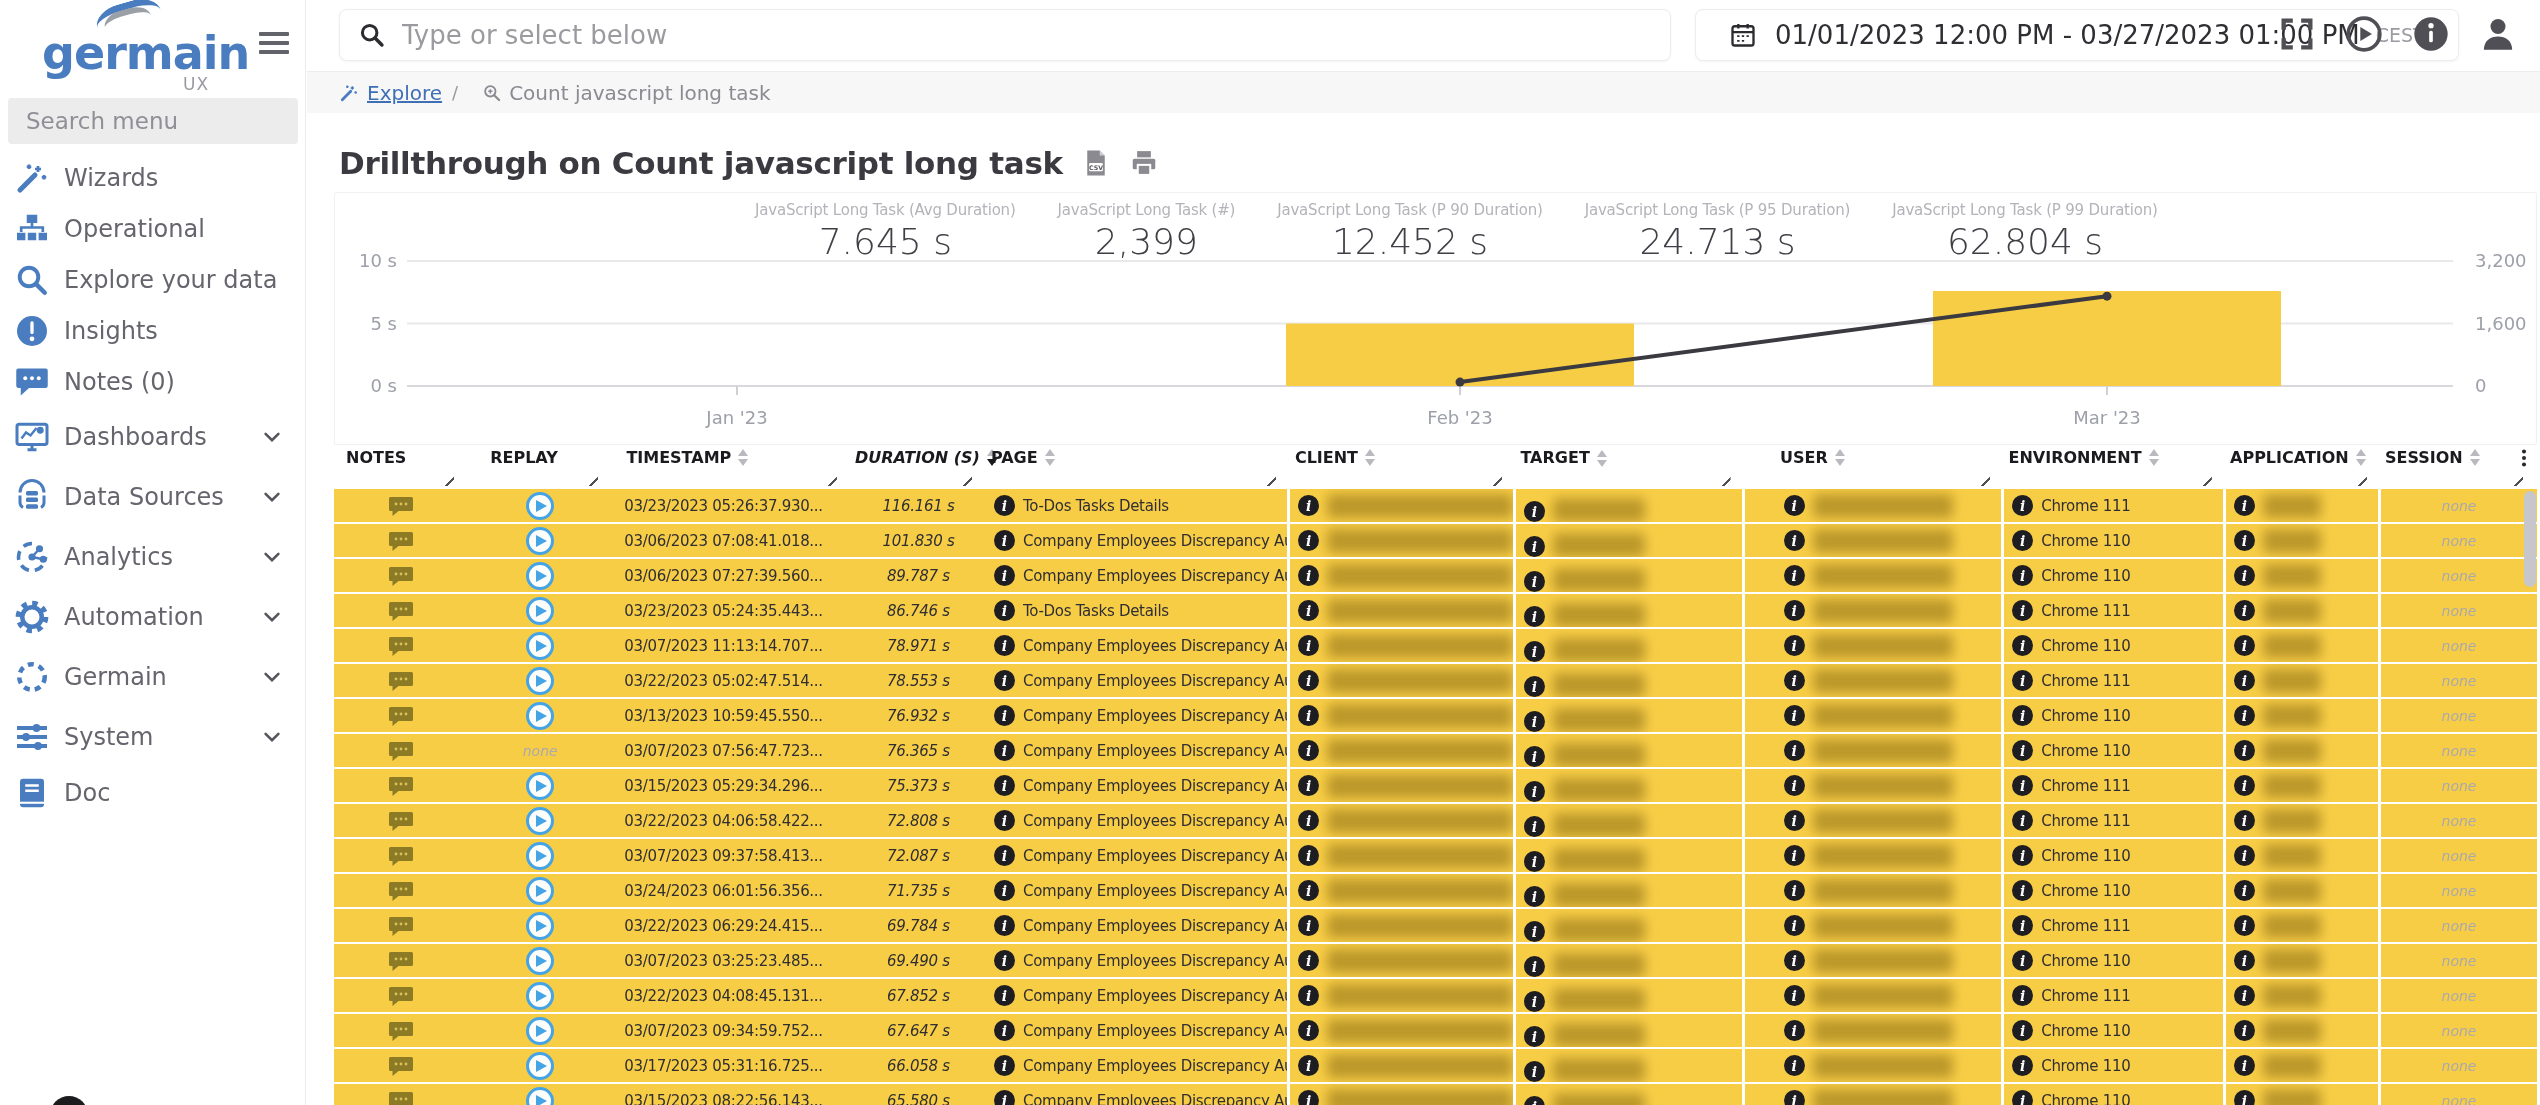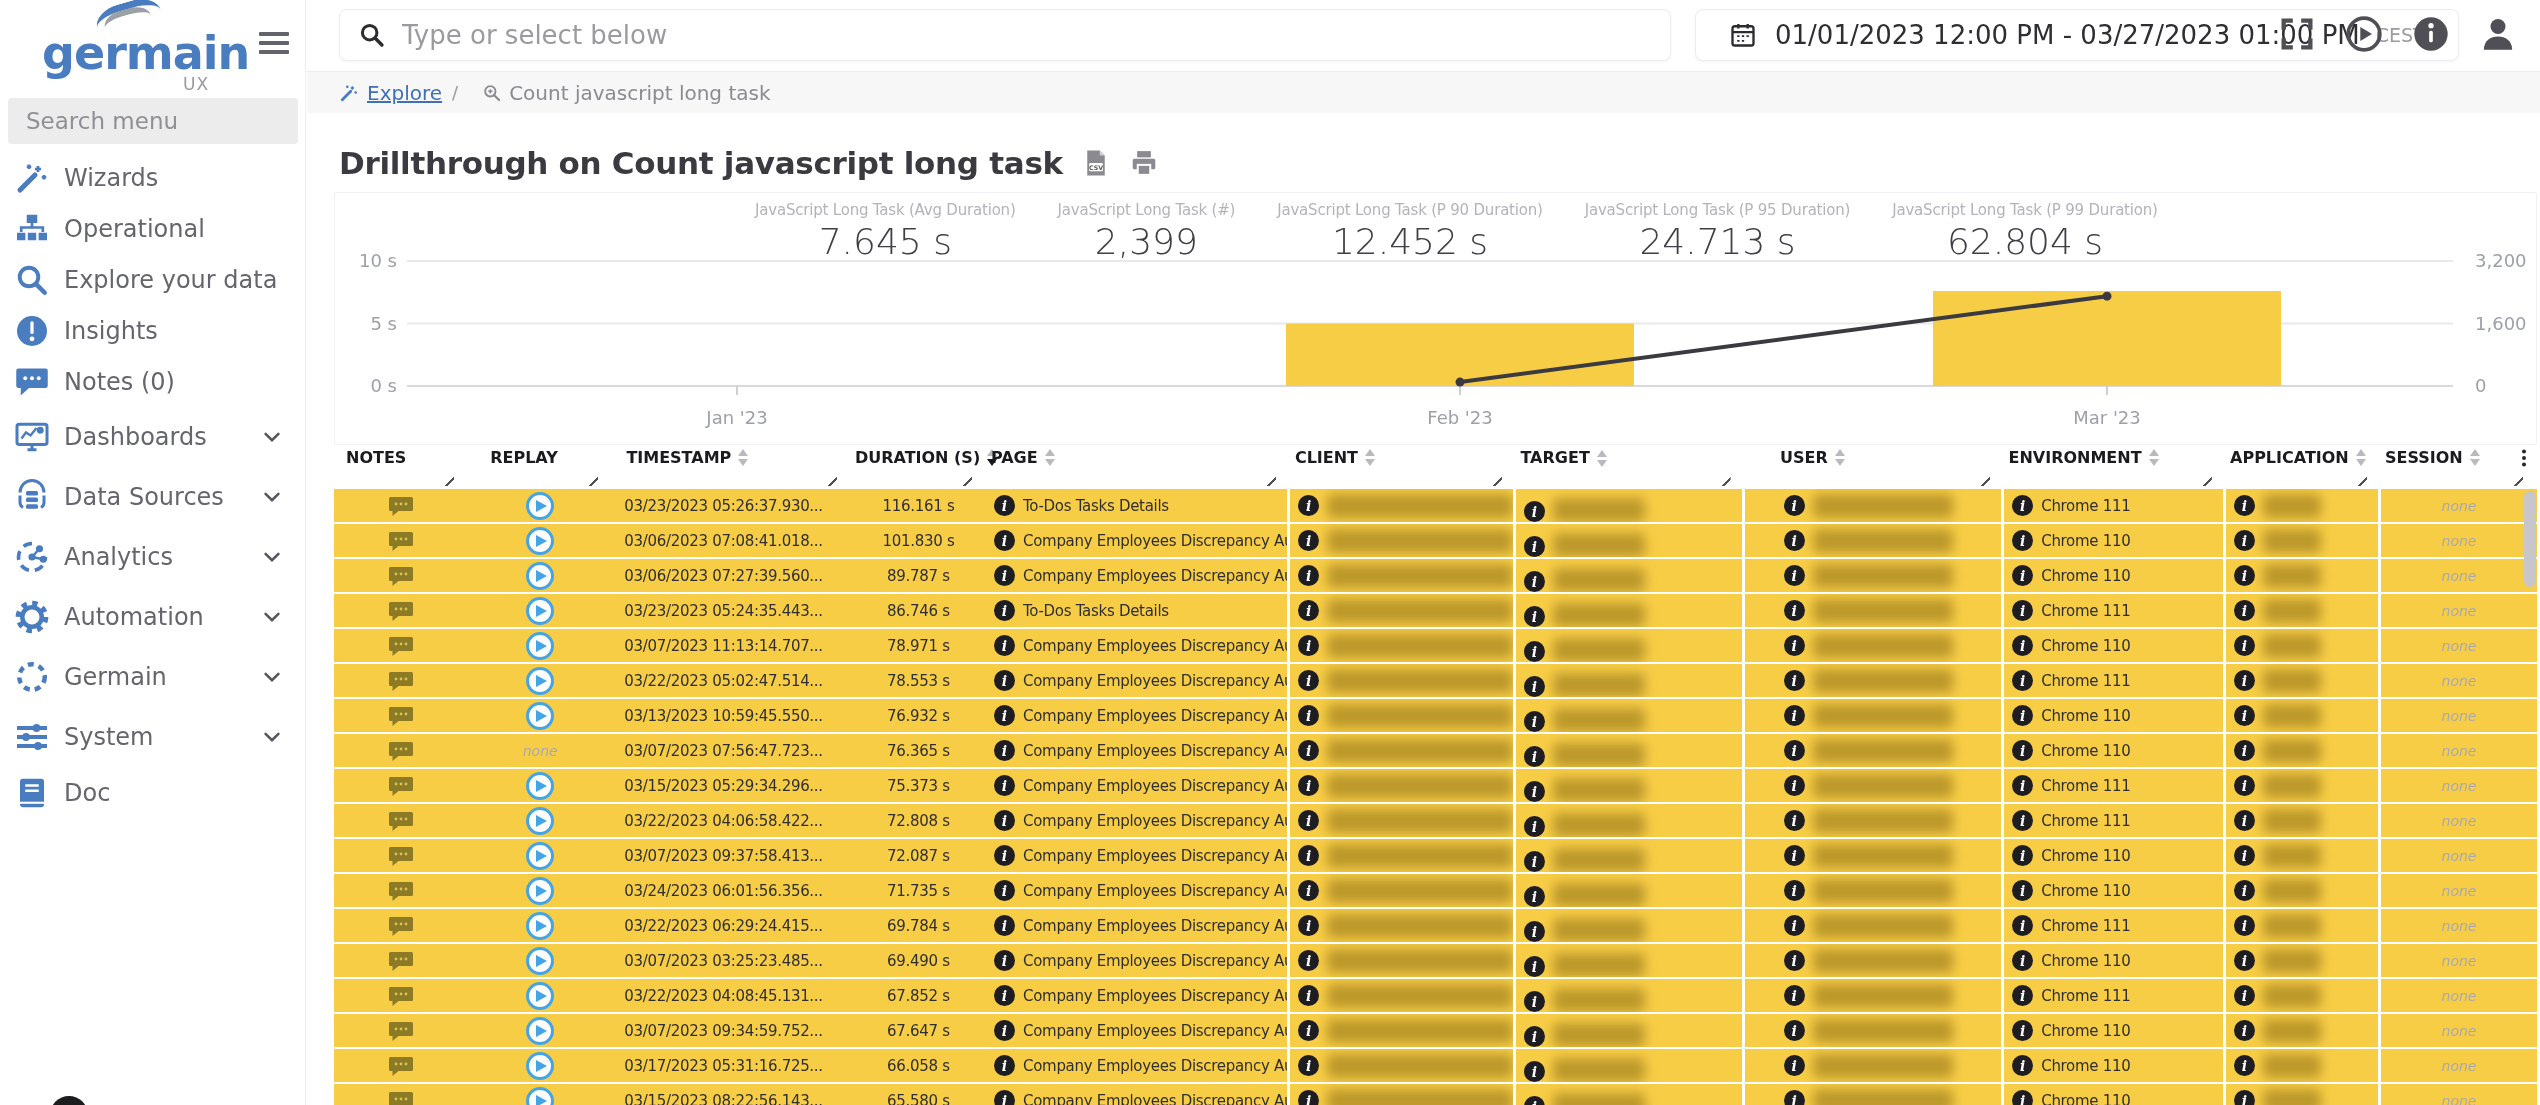--- a/index.html
+++ b/index.html
@@ -93,21 +93,21 @@
   #menu-dots { position:absolute; right:2px; top:2px; width:22px; height:24px; color:#2a2a2e; cursor:pointer; }
   #grips { display:flex; height:18px; }
   .gripcell { position:relative; }
   .grip { position:absolute; right:14px; top:2px; width:13px; height:13px; cursor:nwse-resize;
     background:repeating-linear-gradient(135deg, transparent 0 3px, #4f4f55 3px 5px, transparent 5px 9px);
     clip-path:polygon(0 100%, 100% 0, 100% 100%); }
   #rows { }
   .trow { display:flex; height:35px; background:#f8cd46; border-bottom:2px solid #fff; align-items:center; }
   .c { height:100%; display:flex; align-items:center; overflow:hidden; }
   .col-notes { width:135px; } .col-replay { width:145px; } .col-ts { width:240px; }
-  .col-dur { width:136px; } .col-page { width:306px; } .col-client { width:227px; }
+  .col-dur { width:136px;font-style:italic; } .col-page { width:306px; } .col-client { width:227px; }
   .col-target { width:230px;align-items:flex-end; } .col-user { width:230px;margin-left:31px; } .col-env { width:223px; }
   .col-app { width:156px; } .col-session { width:157px; }
   .c.col-notes, .c.col-replay { justify-content:center; }
   .c.col-dur { justify-content:center; }
   .c.col-page, .c.col-client, .c.col-target, .c.col-user, .c.col-env, .c.col-app { padding-left:8px; }
   .c.col-page, .c.col-client, .c.col-target, .c.col-user, .c.col-env, .c.col-app { border-right:3px solid #fff; }
   .c.col-session { justify-content:center; }
   .cell-text { font-size:15px; color:#2e2e33; letter-spacing:-0.3px; white-space:nowrap; }
   .none-txt { font-size:14px; font-style:italic; color:#a9a9ad; }
   .note-ic { width:28px; height:24px; cursor:pointer; }

